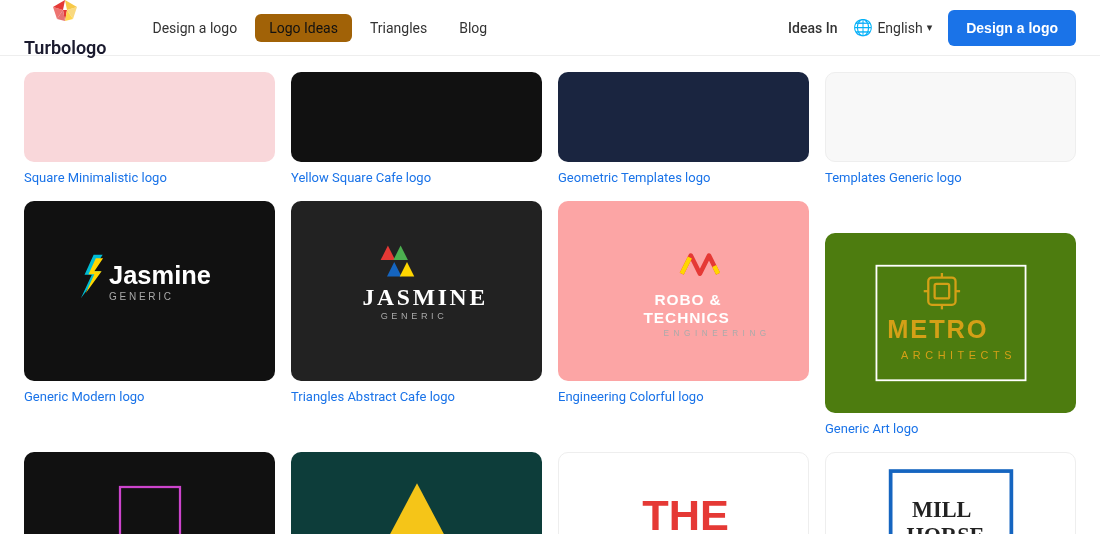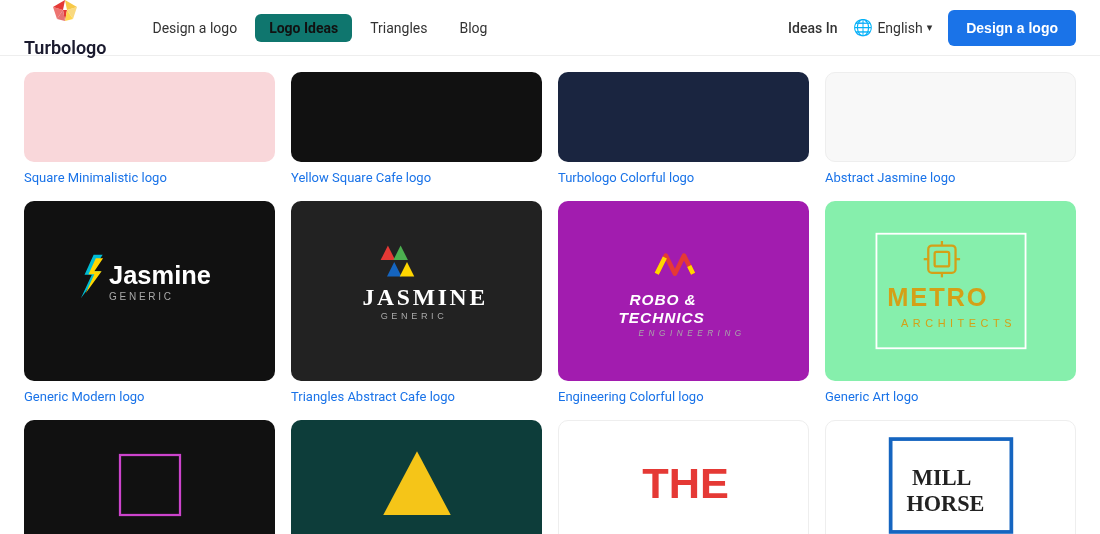--- a/index.html
+++ b/index.html
@@ -41,22 +41,22 @@
     }
     .nav-item {
       padding: 6px 14px;
       font-size: 14px;
       color: #333;
       cursor: pointer;
       border-radius: 6px;
       text-decoration: none;
     }
     .nav-item.active {
-      background: #0f766e;
-      font-weight: 700;
+      background: #a16207;
+      font-weight: 400;
       color: #111;
     }
     .header-right {
       display: flex;
       align-items: center;
       gap: 16px;
     }
     .sign-in {
       font-size: 14px;
       color: #333;
@@ -175,27 +175,27 @@
 
     <div class="logo-card">
       <div class="logo-thumb" style="background:#111; height:90px; border-radius:10px;">
       </div>
       <span class="logo-title">Yellow Square Cafe logo</span>
     </div>
 
     <div class="logo-card">
       <div class="logo-thumb" style="background:#1a2540; height:90px; border-radius:10px;">
       </div>
-      <span class="logo-title">Turbologo Colorful logo</span>
+      <span class="logo-title">Geometric Templates logo</span>
     </div>
 
     <div class="logo-card">
       <div class="logo-thumb" style="background:#f8f8f8; height:90px; border-radius:10px; border:1px solid #eee;">
       </div>
-      <span class="logo-title">Abstract Jasmine logo</span>
+      <span class="logo-title">Templates Generic logo</span>
     </div>
 
     <div class="logo-card">
       <div class="logo-thumb" style="background:#111; border-radius:10px; height:180px; display:flex; align-items:center; justify-content:center;">
         <svg viewBox="0 0 220 120" width="200" height="110">
 
           <g transform="translate(20,20)">
             <polygon points="28,0 18,22 26,22 14,48 36,18 26,18 38,0" fill="#00bcd4"></polygon>
             <polygon points="28,0 18,22 26,22 14,48 36,18 26,18 38,0" fill="#ffd600" transform="translate(8,4) scale(0.8)"></polygon>
           </g>
@@ -217,37 +217,37 @@
             <polygon points="29,18 21,34 37,34" fill="#ffd600"></polygon>
           </g>
           <text x="50" y="80" font-family="Georgia,serif" font-size="26" font-weight="bold" fill="white" letter-spacing="3">JASMINE</text>
           <text x="70" y="96" font-family="Arial" font-size="10" fill="#aaa" letter-spacing="4">GENERIC</text>
         </svg>
       </div>
       <span class="logo-title">Triangles Abstract Cafe logo</span>
     </div>
 
     <div class="logo-card">
-      <div class="logo-thumb" style="background:#a21caf; border-radius:10px; height:180px; display:flex; align-items:center; justify-content:center;font-style:italic;">
+      <div class="logo-thumb" style="background:#fca5a5; border-radius:10px; height:180px; display:flex; align-items:center; justify-content:flex-end;">
         <svg viewBox="0 0 220 130" width="200" height="120">
 
           <g transform="translate(80,10)">
             <polyline points="0,36 10,16 20,36 30,16 40,36" fill="none" stroke="#e53935" stroke-width="5" stroke-linejoin="round"></polyline>
             <polyline points="0,36 10,16 20,36 30,16 40,36" fill="none" stroke="#ffd600" stroke-width="5" stroke-linejoin="round" stroke-dasharray="20 60"></polyline>
           </g>
           <text x="50" y="80" font-family="Arial" font-size="17" font-weight="bold" fill="white" letter-spacing="1">ROBO &amp;</text>
           <text x="38" y="100" font-family="Arial" font-size="17" font-weight="bold" fill="white" letter-spacing="1">TECHNICS</text>
           <text x="60" y="115" font-family="Arial" font-size="9" fill="#aaa" letter-spacing="5">ENGINEERING</text>
         </svg>
       </div>
       <span class="logo-title">Engineering Colorful logo</span>
     </div>
 
     <div class="logo-card">
-      <div class="logo-thumb" style="background:#86efac; border-radius:10px; height:180px; display:flex; align-items:center; justify-content:center;">
+      <div class="logo-thumb" style="background:#4d7c0f; border-radius:10px; height:180px; display:flex; align-items:center; justify-content:center;margin-top:32px;">
         <svg viewBox="0 0 220 150" width="200" height="140">
 
           <rect x="28" y="12" width="164" height="126" fill="none" stroke="#fff" stroke-width="2"></rect>
 
           <g transform="translate(80,20)" fill="none" stroke="#d4a017" stroke-width="2.5">
             <rect x="5" y="5" width="30" height="30" rx="4"></rect>
             <rect x="12" y="12" width="16" height="16" rx="2"></rect>
             <line x1="20" y1="0" x2="20" y2="5"></line>
             <line x1="20" y1="35" x2="20" y2="40"></line>
             <line x1="0" y1="20" x2="5" y2="20"></line>

